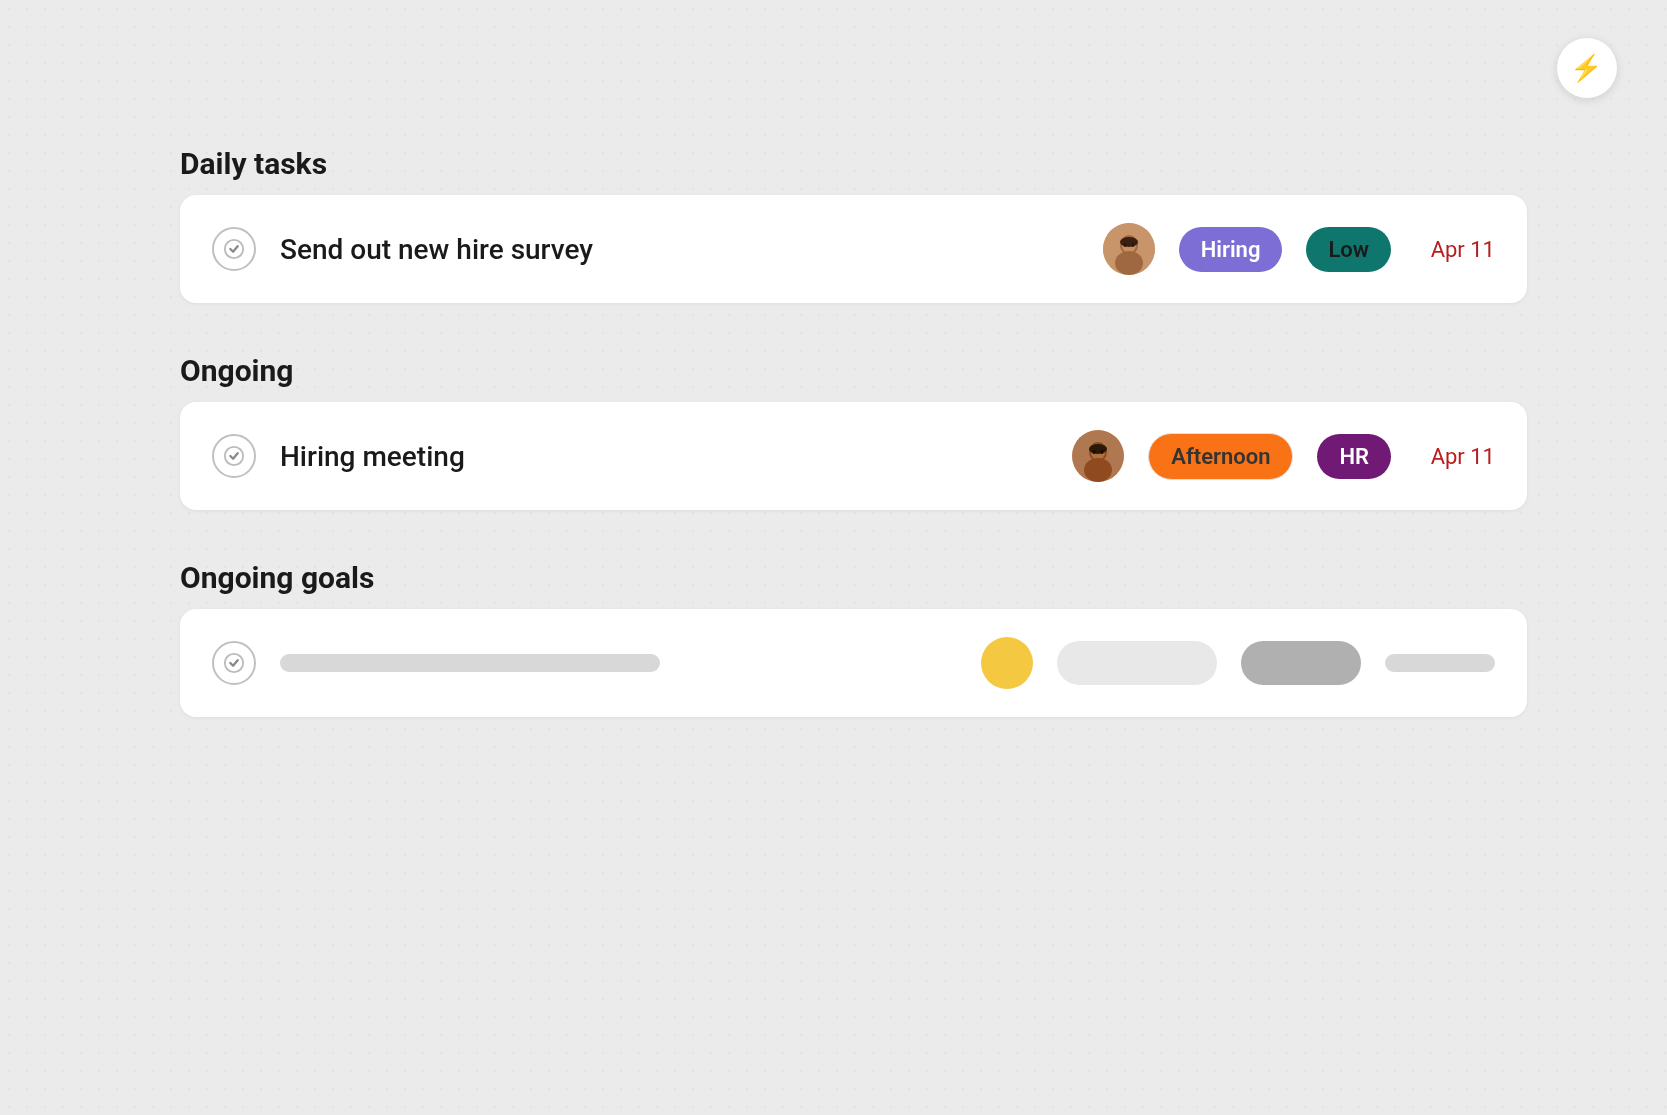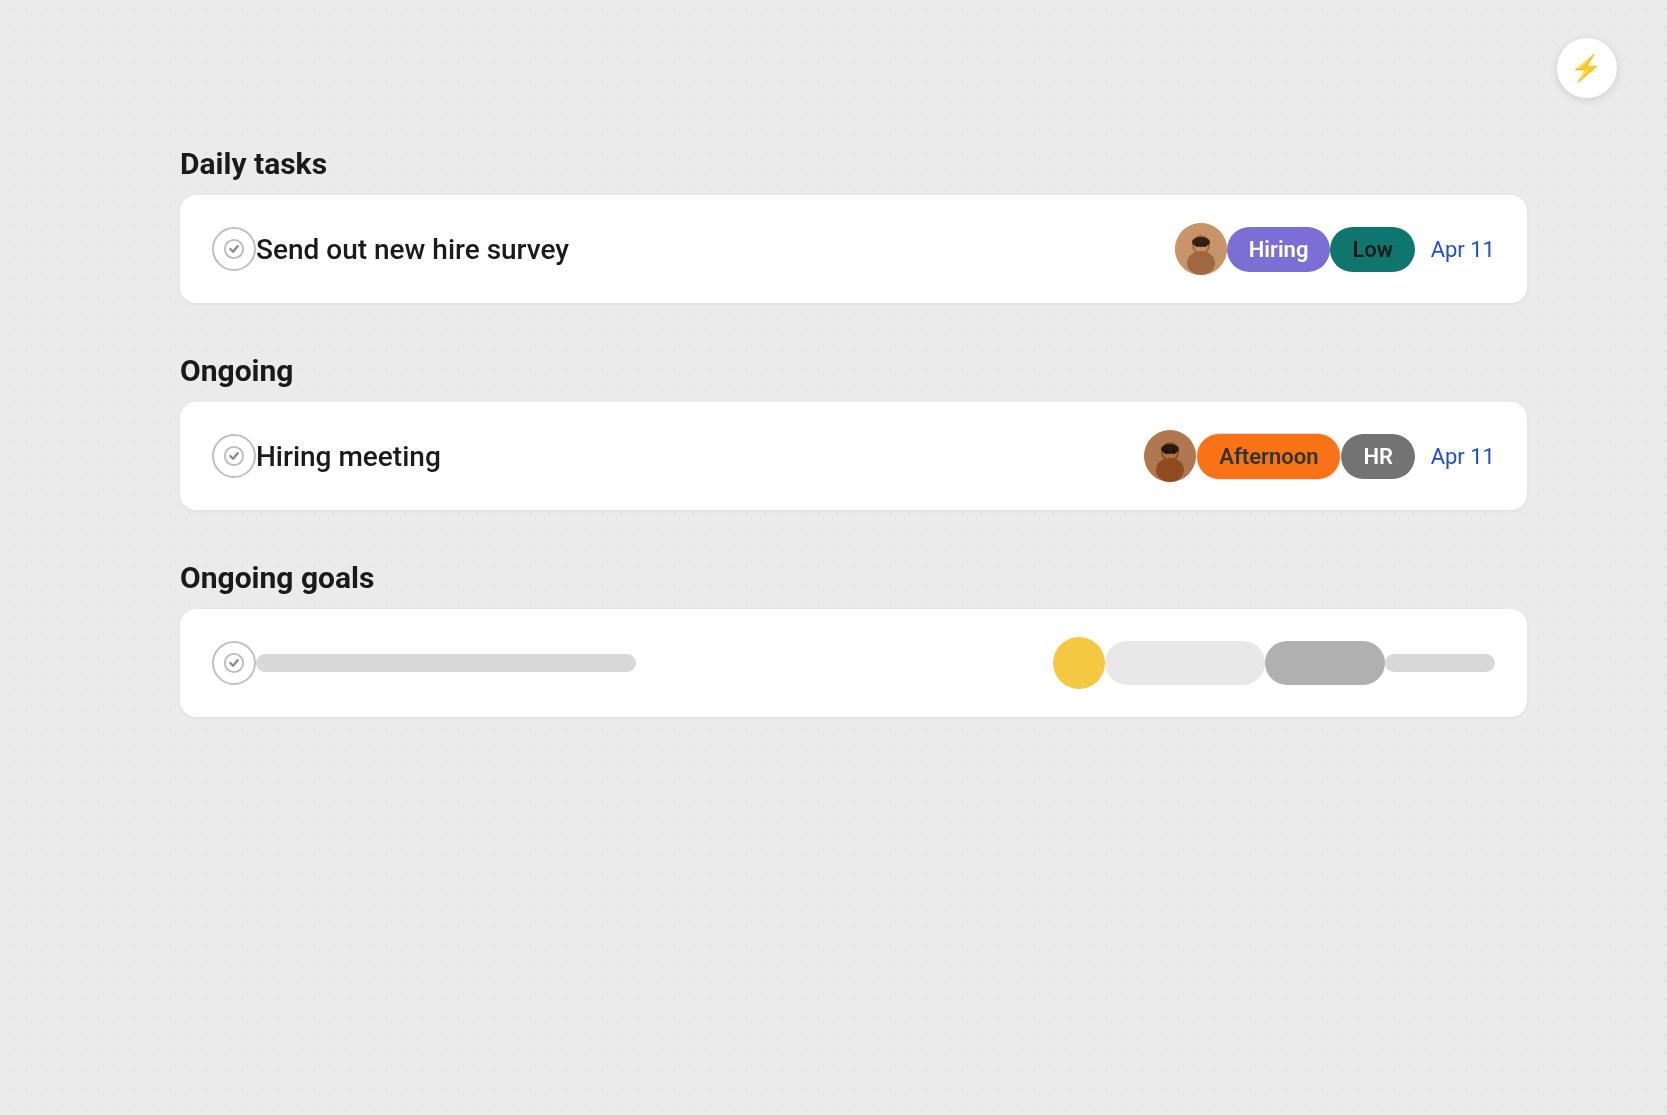--- a/index.html
+++ b/index.html
@@ -61,20 +61,21 @@
       margin-bottom: 50px;
     }
 
     
     .task-card {
       background: white;
       border-radius: 16px;
       padding: 28px 32px;
       display: flex;
       align-items: center;
+      gap: 24px;
       box-shadow: 0 1px 4px rgba(0,0,0,0.06);
     }
 
     .check-icon {
       width: 44px;
       height: 44px;
       border-radius: 50%;
       border: 2.5px solid #c0c0c0;
       display: flex;
       align-items: center;
@@ -126,27 +127,27 @@
       color: #333;
       border: 1px solid #e0e0e0;
     }
 
     .badge-low {
       background: #0f766e;
       color: #1a1a1a;
     }
 
     .badge-hr {
-      background: #737373;
+      background: #701a75;
       color: white;
     }
 
     .task-date {
       font-size: 22px;
-      color: #1d4ed8;
+      color: #b91c1c;
       flex-shrink: 0;
       min-width: 80px;
       text-align: right;
     }
 
     
     .placeholder-bar {
       height: 18px;
       border-radius: 10px;
       background: #d8d8d8;

